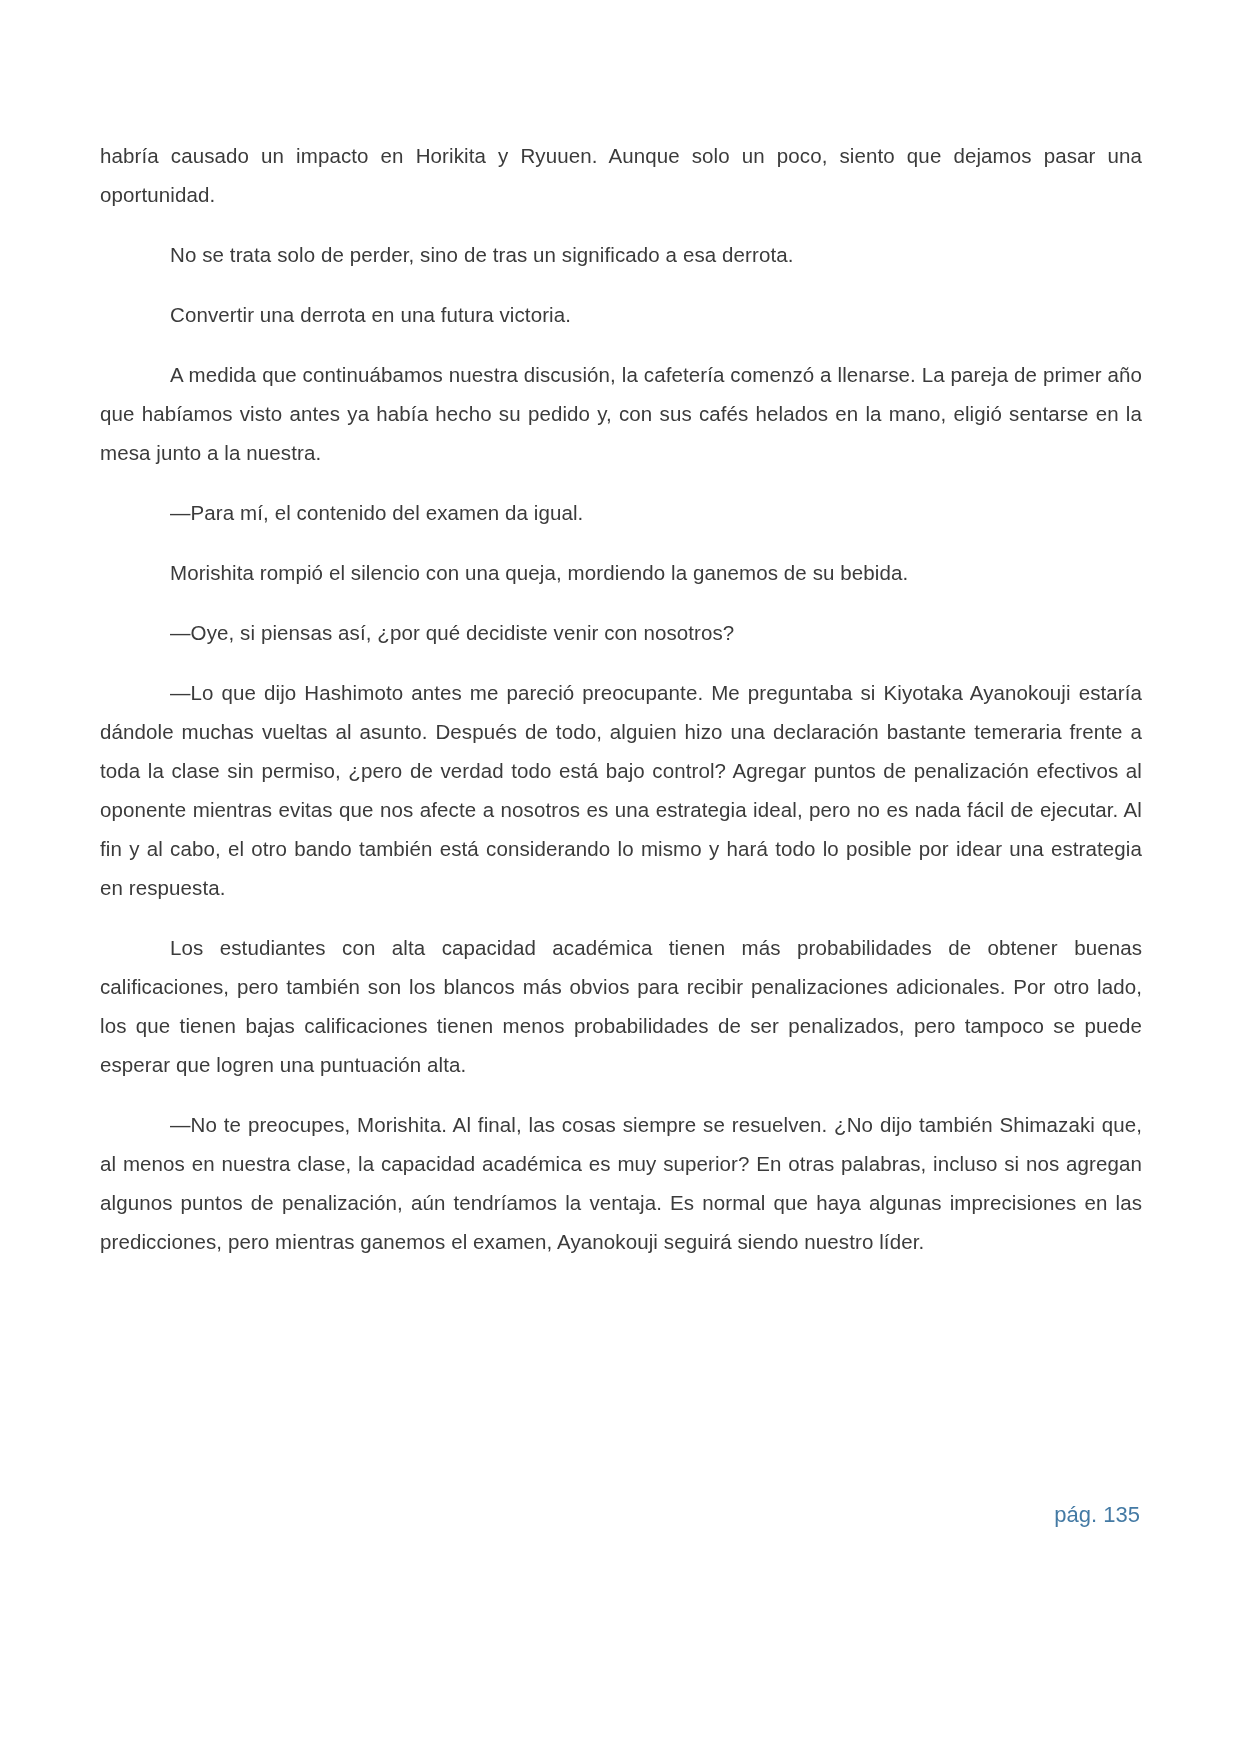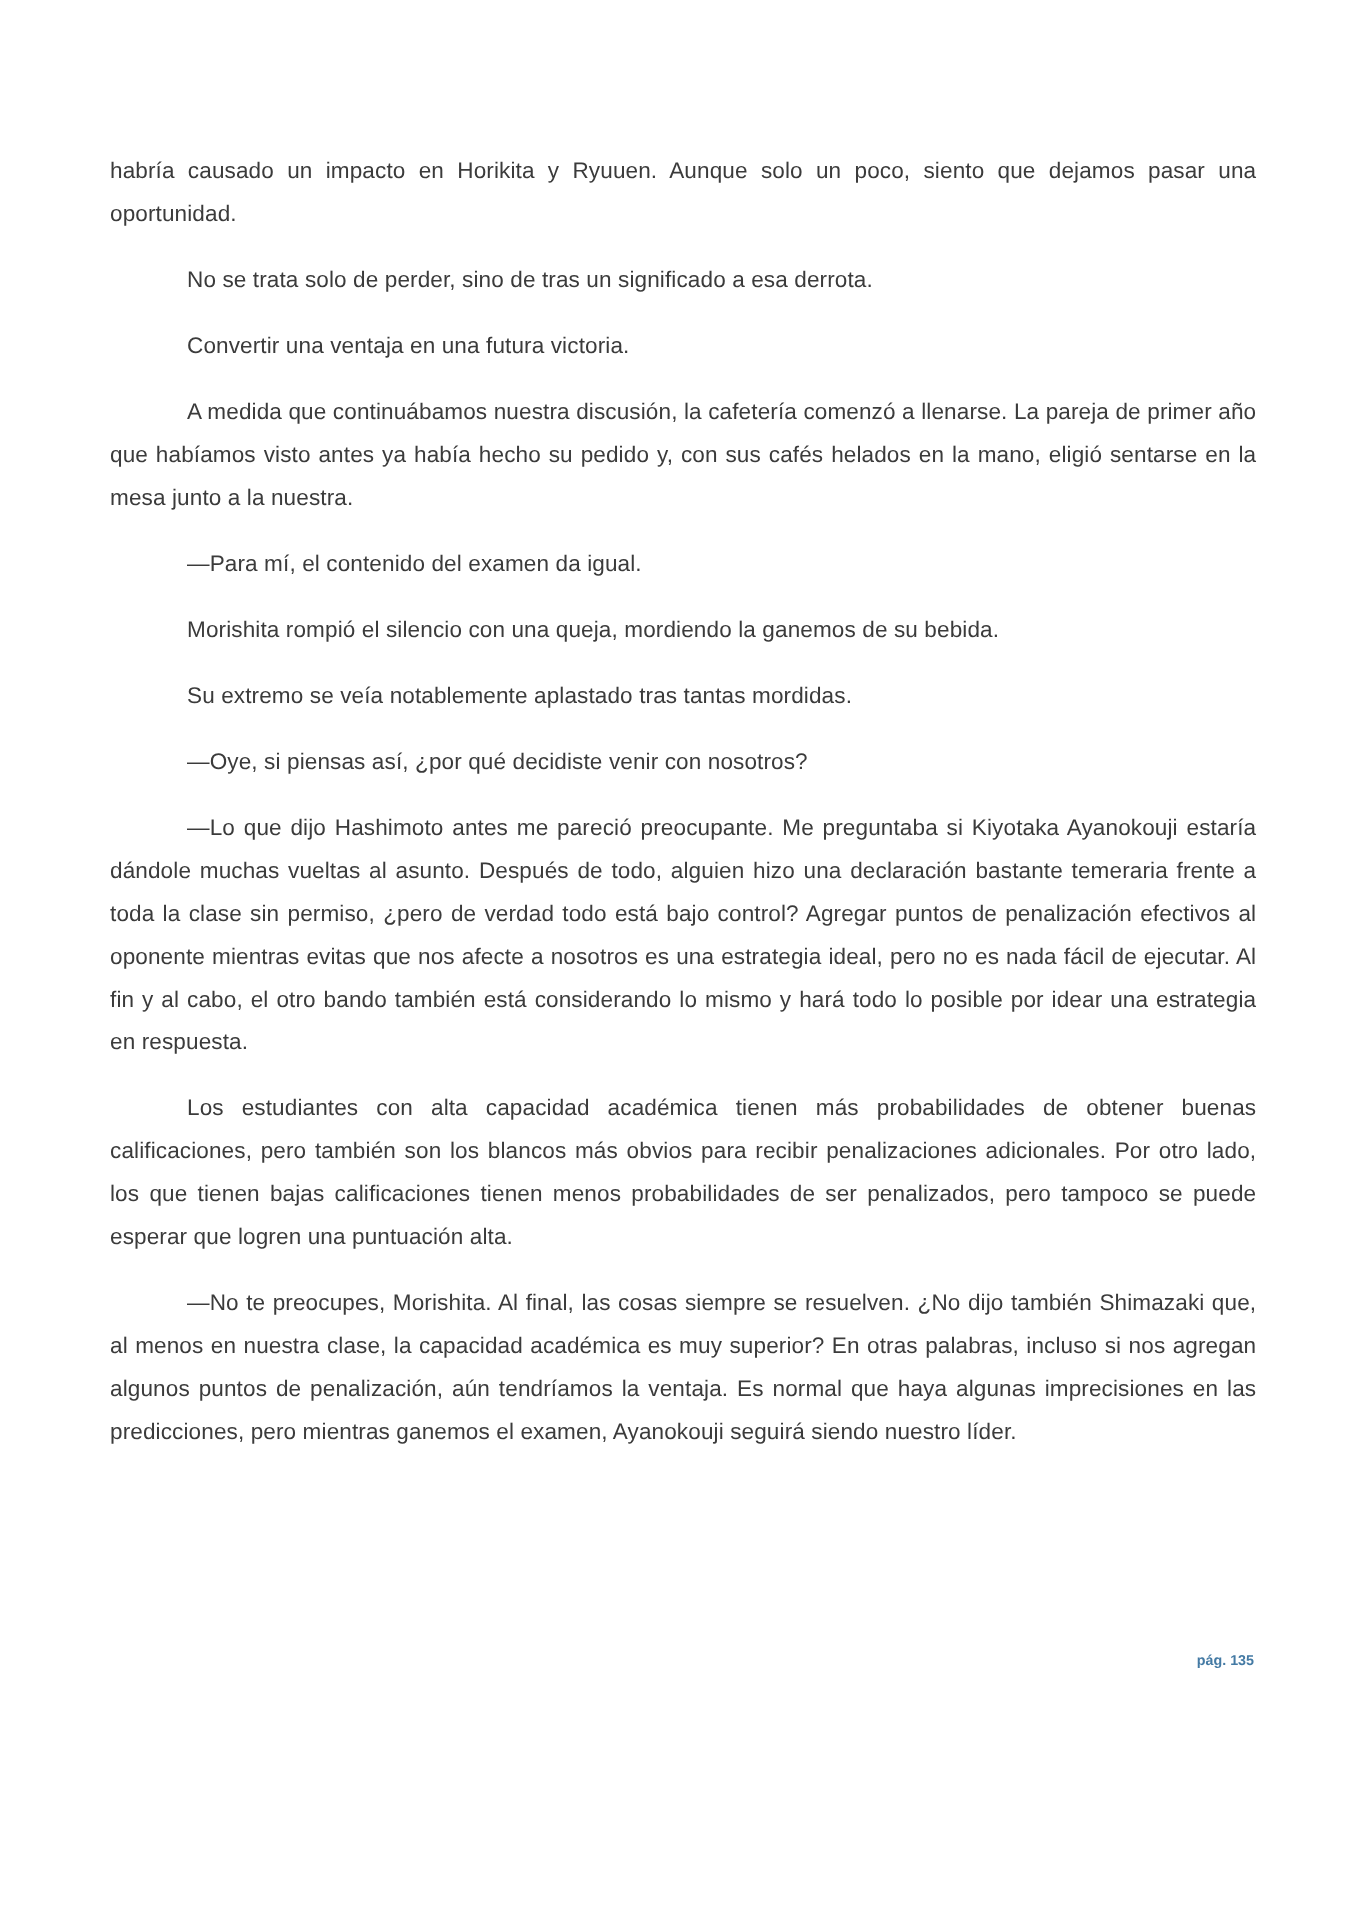--- a/index.html
+++ b/index.html
@@ -31,36 +31,34 @@
     text-indent: 70px;
     letter-spacing: 0.1px;
   }
   .content p.no-indent {
     text-indent: 0;
   }
   .footer {
     position: absolute;
     top: 1502px;
     right: 102px;
-    font-size: 13px;
+    font-size: 22px;
     color: #447aa4;
-    font-weight: bold;
   }
 </style>
 </head>
 <body>
 
 <div class="page">
   <div class="content">
     <p class="no-indent">habría causado un impacto en Horikita y Ryuuen. Aunque solo un poco, siento que dejamos pasar una oportunidad.</p>
     <p>No se trata solo de perder, sino de tras un significado a esa derrota.</p>
-    <p>Convertir una ventaja en una futura victoria.</p>
+    <p>Convertir una derrota en una futura victoria.</p>
     <p>A medida que continuábamos nuestra discusión, la cafetería comenzó a llenarse. La pareja de primer año que habíamos visto antes ya había hecho su pedido y, con sus cafés helados en la mano, eligió sentarse en la mesa junto a la nuestra.</p>
     <p>—Para mí, el contenido del examen da igual.</p>
     <p>Morishita rompió el silencio con una queja, mordiendo la ganemos de su bebida.</p>
-    <p>Su extremo se veía notablemente aplastado tras tantas mordidas.</p>
     <p>—Oye, si piensas así, ¿por qué decidiste venir con nosotros?</p>
     <p>—Lo que dijo Hashimoto antes me pareció preocupante. Me preguntaba si Kiyotaka Ayanokouji estaría dándole muchas vueltas al asunto. Después de todo, alguien hizo una declaración bastante temeraria frente a toda la clase sin permiso, ¿pero de verdad todo está bajo control? Agregar puntos de penalización efectivos al oponente mientras evitas que nos afecte a nosotros es una estrategia ideal, pero no es nada fácil de ejecutar. Al fin y al cabo, el otro bando también está considerando lo mismo y hará todo lo posible por idear una estrategia en respuesta.</p>
     <p>Los estudiantes con alta capacidad académica tienen más probabilidades de obtener buenas calificaciones, pero también son los blancos más obvios para recibir penalizaciones adicionales. Por otro lado, los que tienen bajas calificaciones tienen menos probabilidades de ser penalizados, pero tampoco se puede esperar que logren una puntuación alta.</p>
     <p>—No te preocupes, Morishita. Al final, las cosas siempre se resuelven. ¿No dijo también Shimazaki que, al menos en nuestra clase, la capacidad académica es muy superior? En otras palabras, incluso si nos agregan algunos puntos de penalización, aún tendríamos la ventaja. Es normal que haya algunas imprecisiones en las predicciones, pero mientras ganemos el examen, Ayanokouji seguirá siendo nuestro líder.</p>
   </div>
   <div class="footer">pág. 135</div>
 </div>
 
 </body></html>

